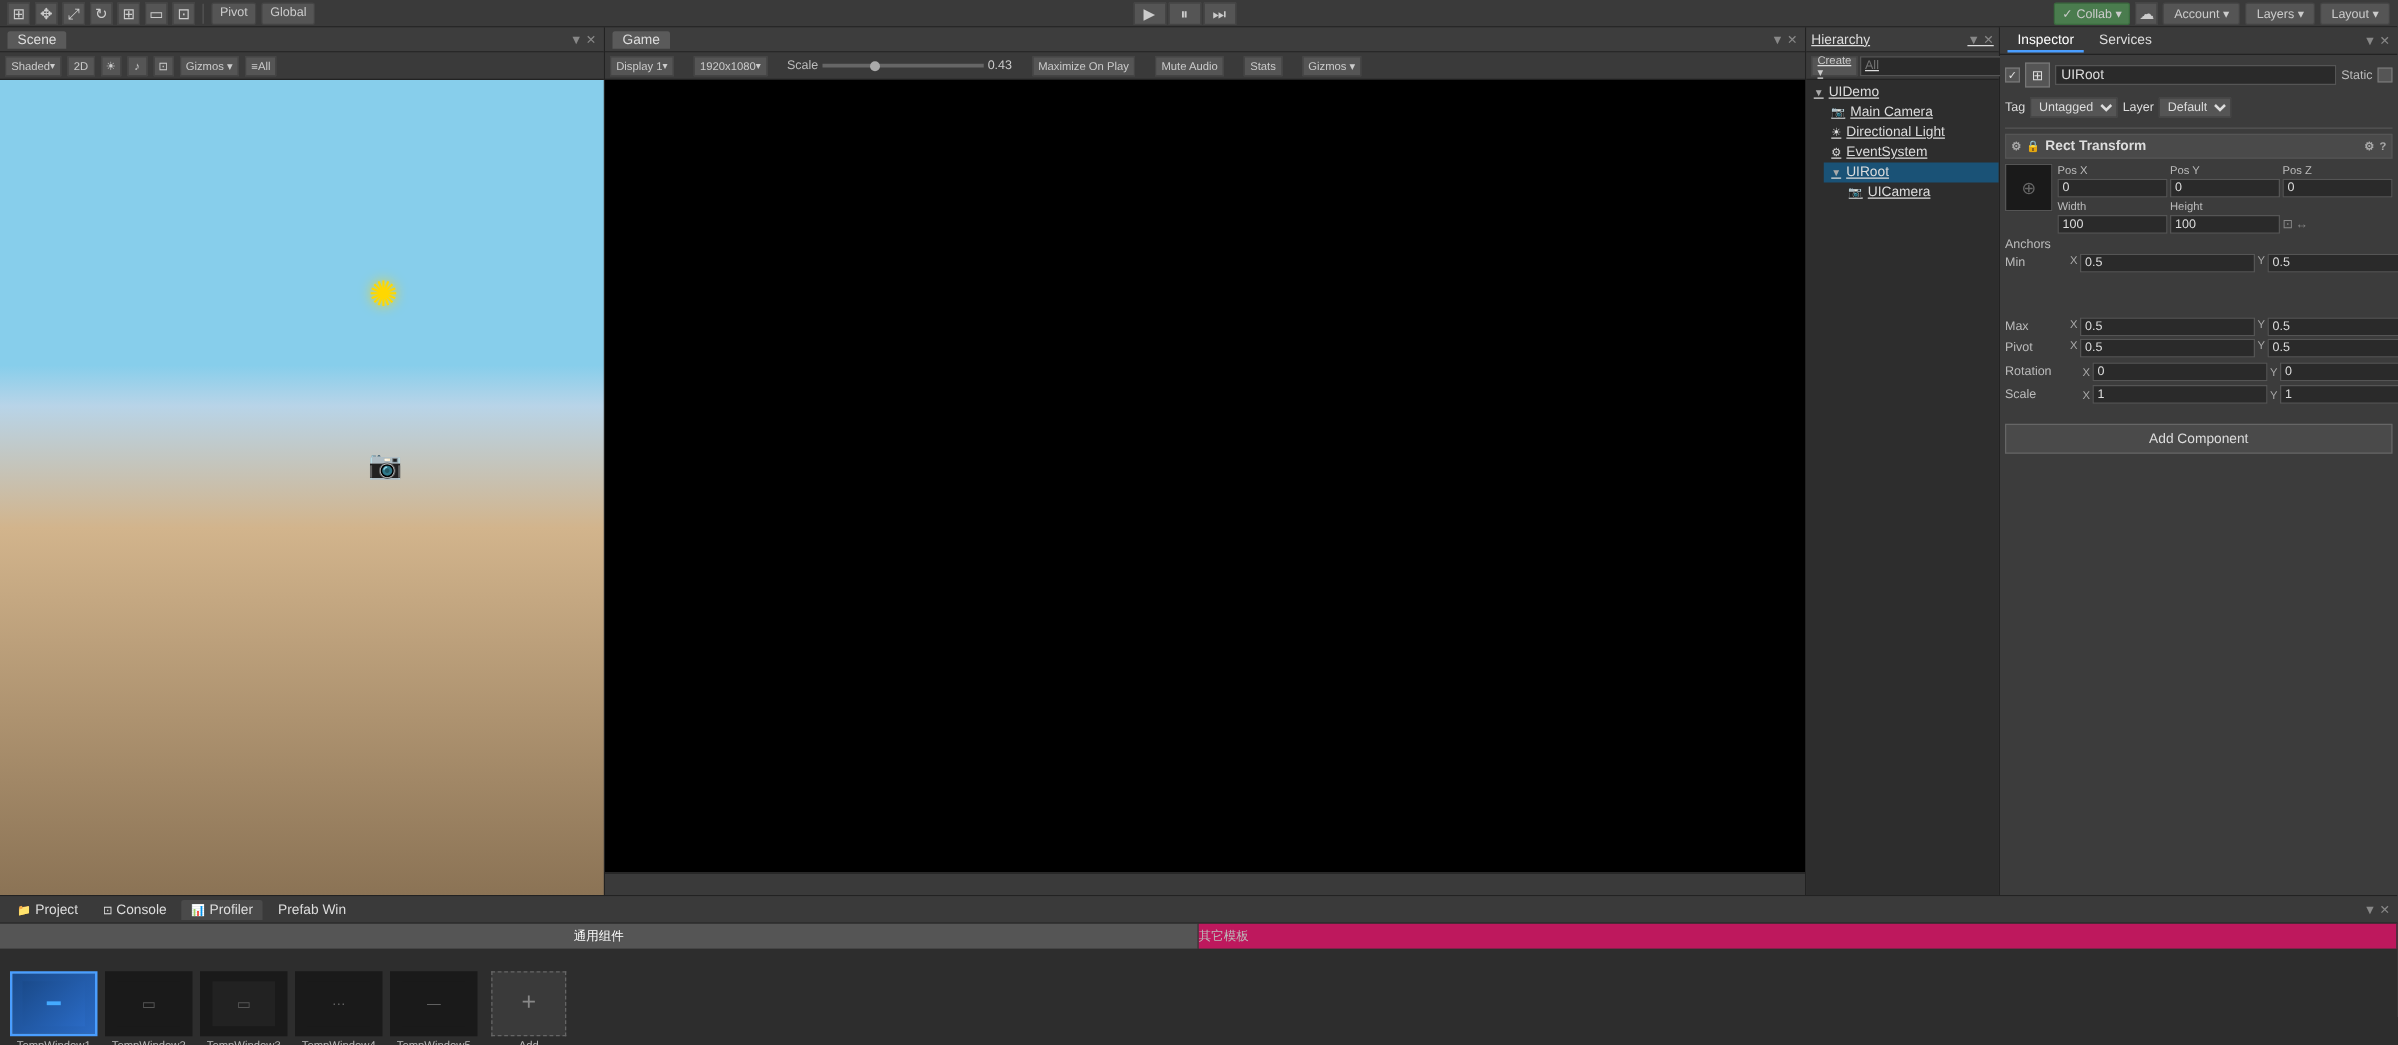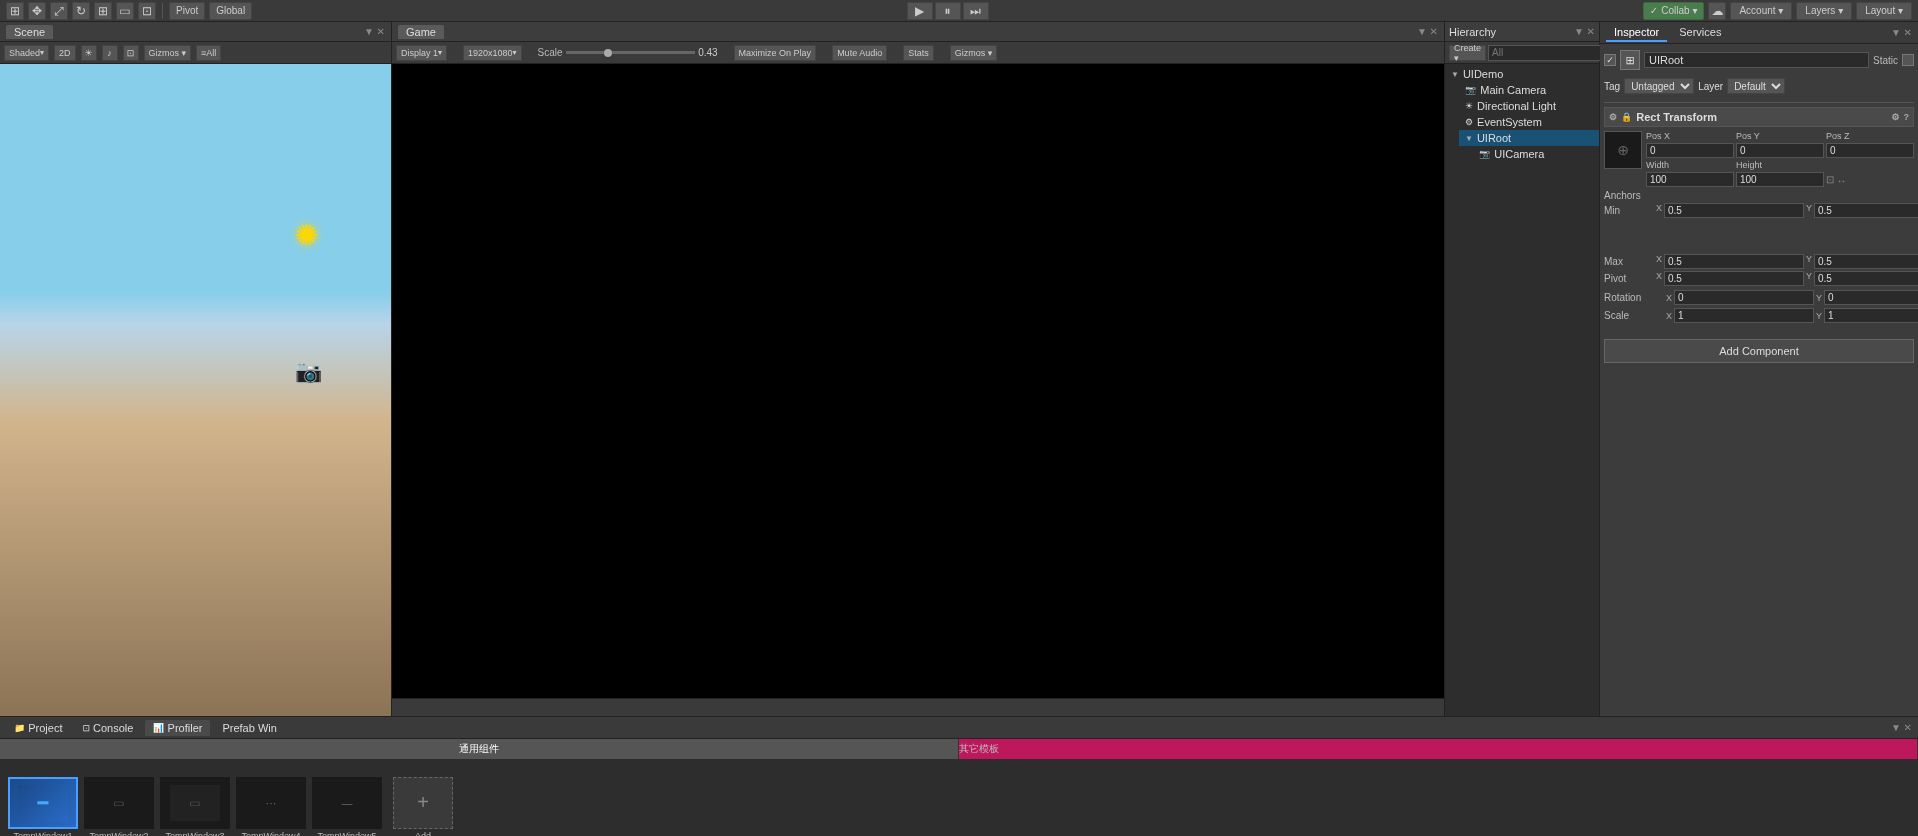--- a/index.html
+++ b/index.html
@@ -79,21 +79,21 @@
 
     
     .main-area {
       display: flex;
       height: calc(836px - 22px - 120px);
       
     }
 
     
     .scene-panel {
-      width: 392px;
+      width: 484px;
       display: flex;
       flex-direction: column;
       border-right: 1px solid #222;
     }
     .panel-header {
       height: 20px;
       background: #3d3d3d;
       border-bottom: 1px solid #222;
       display: flex;
       align-items: center;
@@ -182,20 +182,21 @@
       font-size: 10px;
       color: #888;
     }
 
     
     .hierarchy-panel {
       width: 155px;
       display: flex;
       flex-direction: column;
       border-right: 1px solid #222;
+      text-decoration: underline;
     }
     .hierarchy-toolbar {
       height: 22px;
       background: #3a3a3a;
       border-bottom: 1px solid #222;
       display: flex;
       align-items: center;
       padding: 0 4px;
       gap: 2px;
     }

